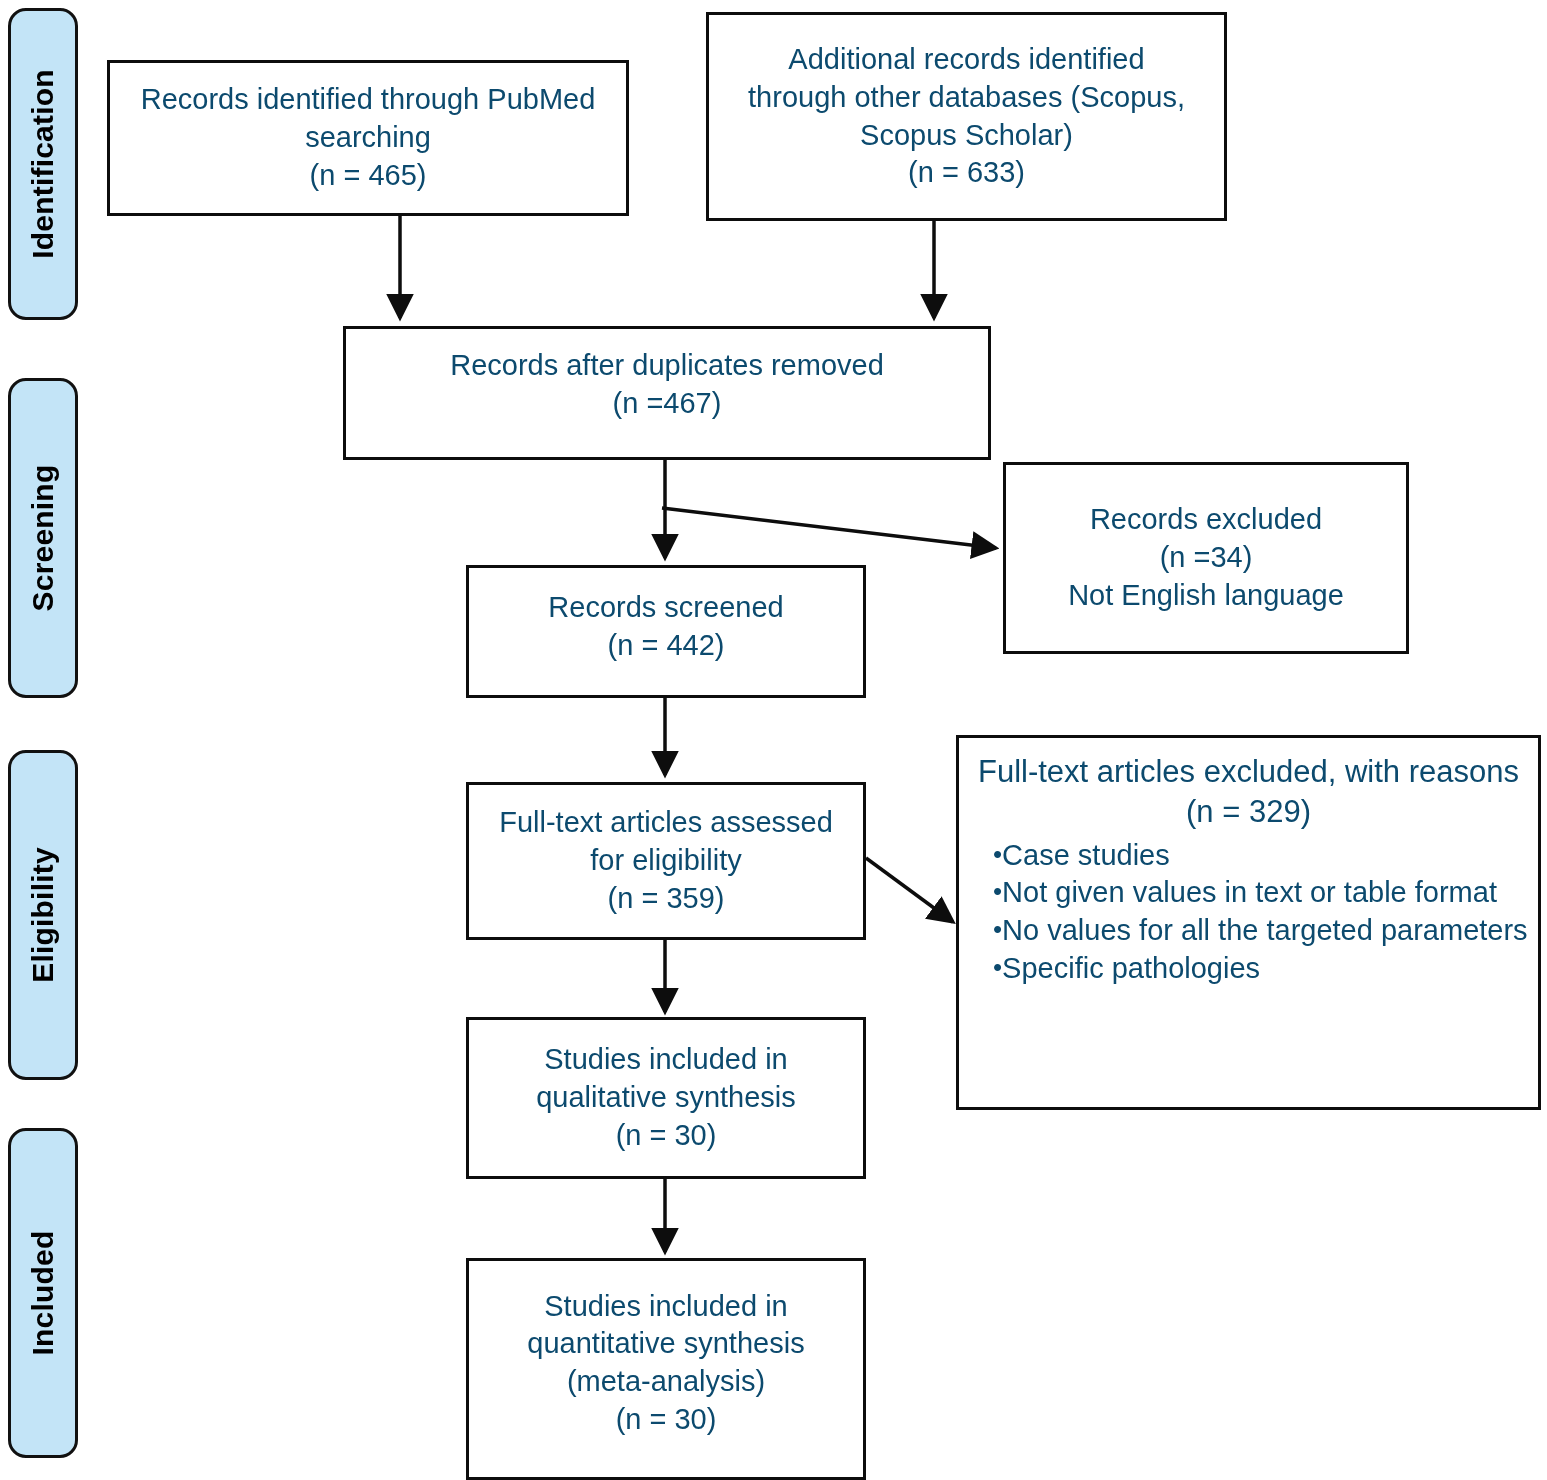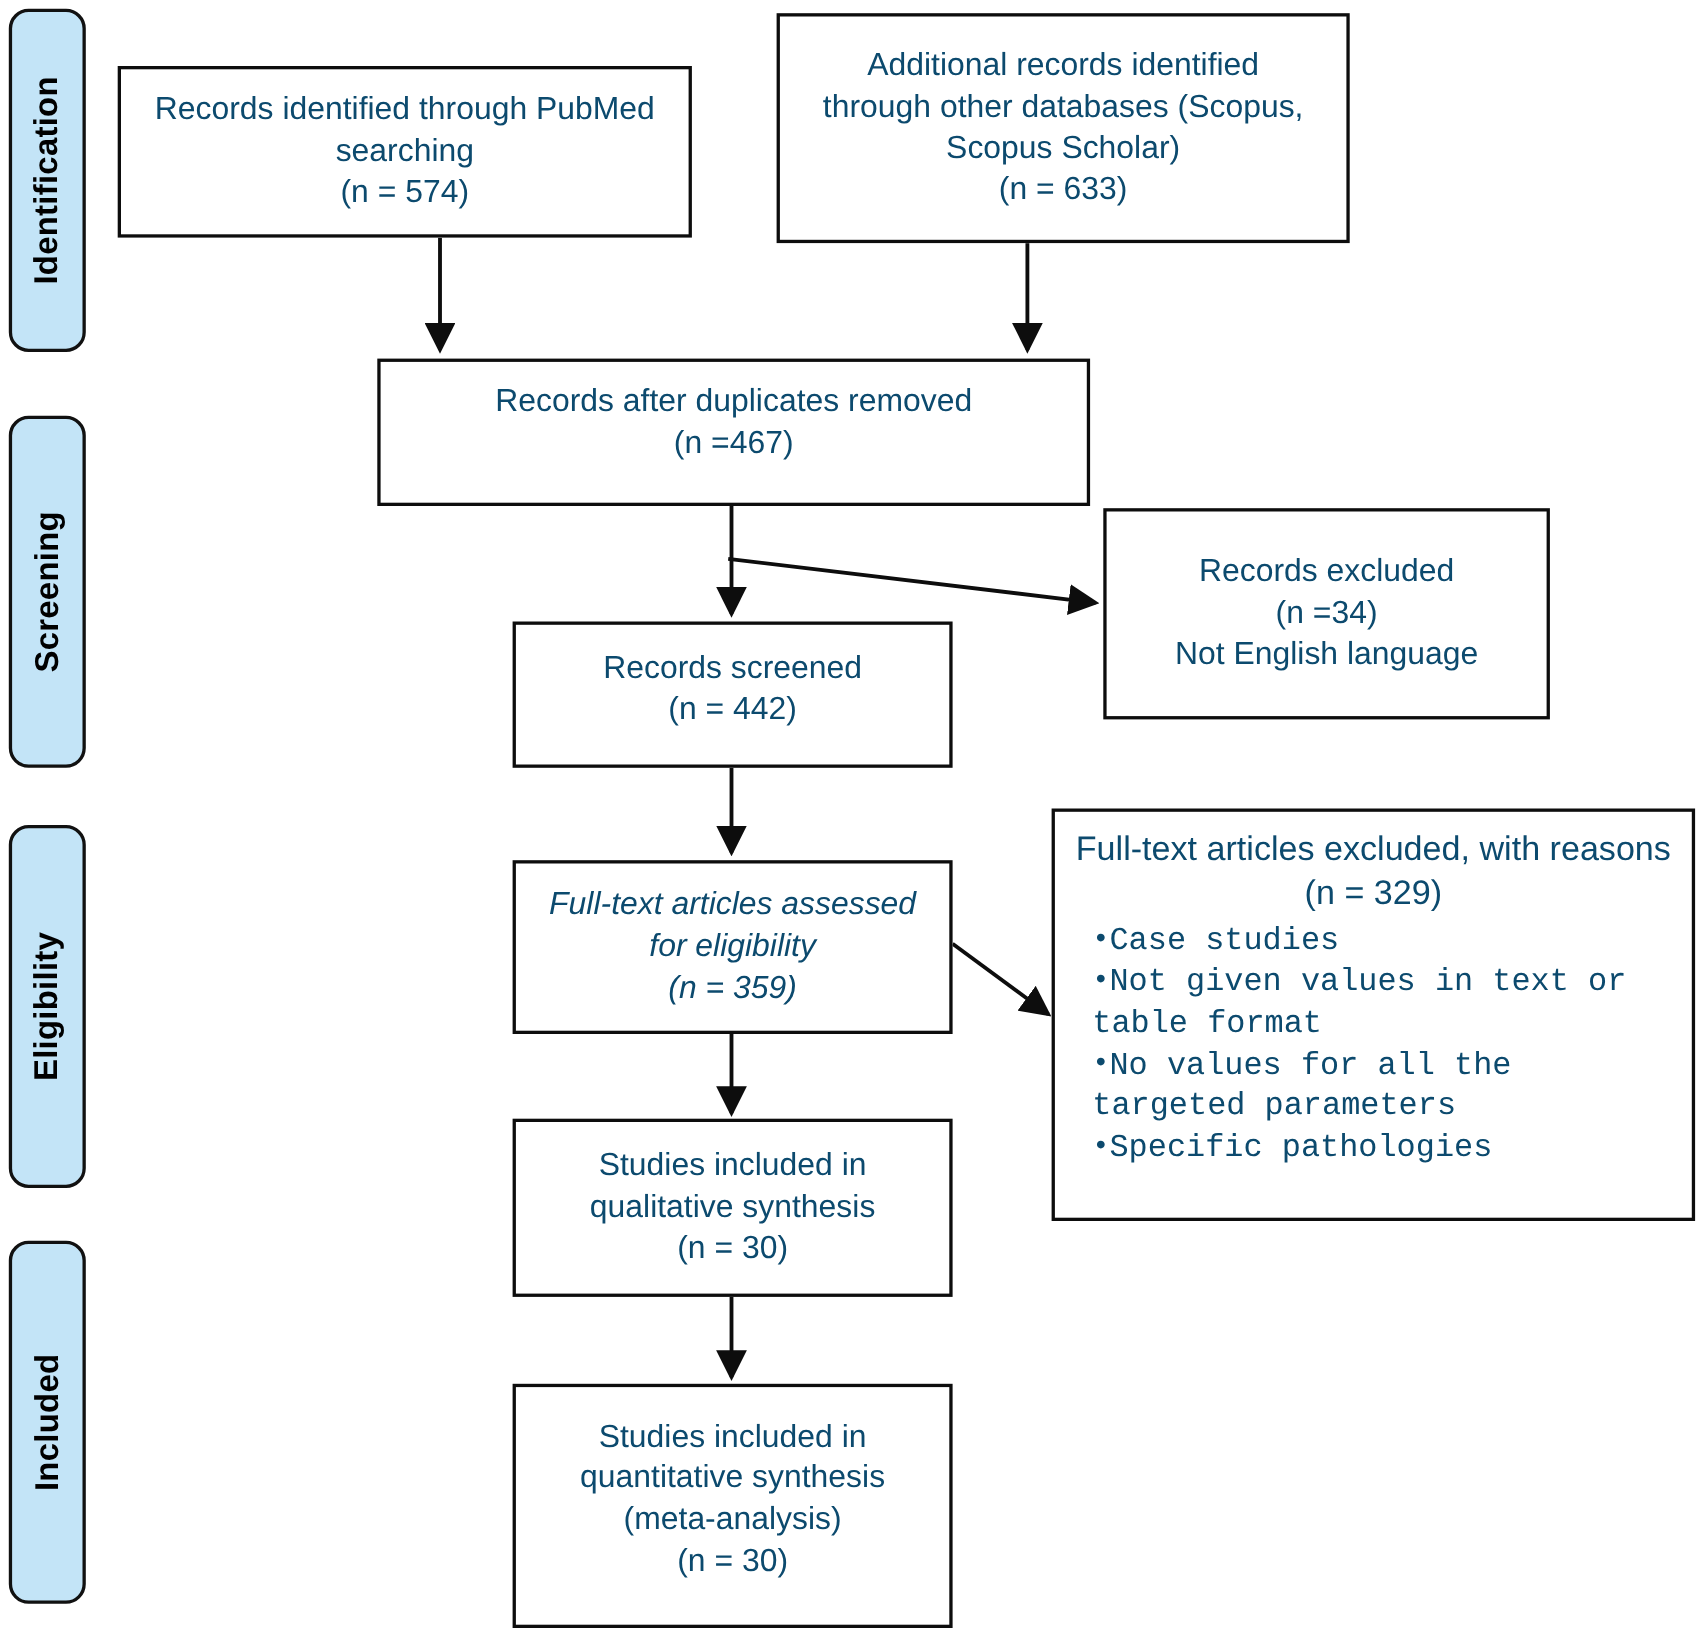--- a/index.html
+++ b/index.html
@@ -41,21 +41,21 @@
   .box .txt{width:100%;}
   .box .line{display:block;}
 
   
   .box.reasons{display:block;padding:14px 0 0 0;}
   .reasons .head{text-align:center;font-size:31px;line-height:1.30;padding:0 12px;}
   .reasons ul{
     list-style:none;margin:4px 0 0 0;padding:0 10px 0 34px;
     text-align:left;font-size:29px;line-height:1.30;
   }
-  .reasons li{position:relative;padding-left:0;margin:0;font-family:Liberation Mono, monospace;}
+  .reasons li{position:relative;padding-left:0;margin:0;}
   .reasons li .bullet{font-size:26px;line-height:1;vertical-align:2px;}
 
   
   svg.links{position:absolute;left:0;top:0;width:1547px;height:1480px;overflow:visible;}
 </style>
 </head>
 <body>
 
 <div id="canvas">
 
@@ -96,21 +96,21 @@
 
     <line x1="665" y1="940" x2="665" y2="1012" stroke="#0d0d0d" stroke-width="3.5" marker-end="url(#ah)"></line>
 
     <line x1="665" y1="1179" x2="665" y2="1252" stroke="#0d0d0d" stroke-width="3.5" marker-end="url(#ah)"></line>
   </svg>
 
   <div class="box" style="left:107px;top:60px;width:522px;height:156px;">
     <span class="txt">
       <span class="line">Records identified through PubMed</span>
       <span class="line">searching</span>
-      <span class="line">(n = 574)</span>
+      <span class="line">(n = 465)</span>
     </span>
   </div>
 
   <div class="box" style="left:706px;top:12px;width:521px;height:209px;">
     <span class="txt">
       <span class="line">Additional records identified</span>
       <span class="line">through other databases (Scopus,</span>
       <span class="line">Scopus Scholar)</span>
       <span class="line">(n = 633)</span>
     </span>
@@ -131,21 +131,21 @@
     </span>
   </div>
 
   <div class="box" style="left:466px;top:565px;width:400px;height:133px;">
     <span class="txt" style="margin-top:-10px;">
       <span class="line">Records screened</span>
       <span class="line">(n = 442)</span>
     </span>
   </div>
 
-  <div class="box" style="left:466px;top:782px;width:400px;height:158px;font-style:italic;">
+  <div class="box" style="left:466px;top:782px;width:400px;height:158px;">
     <span class="txt">
       <span class="line">Full-text articles assessed</span>
       <span class="line">for eligibility</span>
       <span class="line">(n = 359)</span>
     </span>
   </div>
 
   <div class="box reasons" style="left:956px;top:735px;width:585px;height:375px;">
     <div class="head">
       <span class="line">Full-text articles excluded, with reasons</span>

